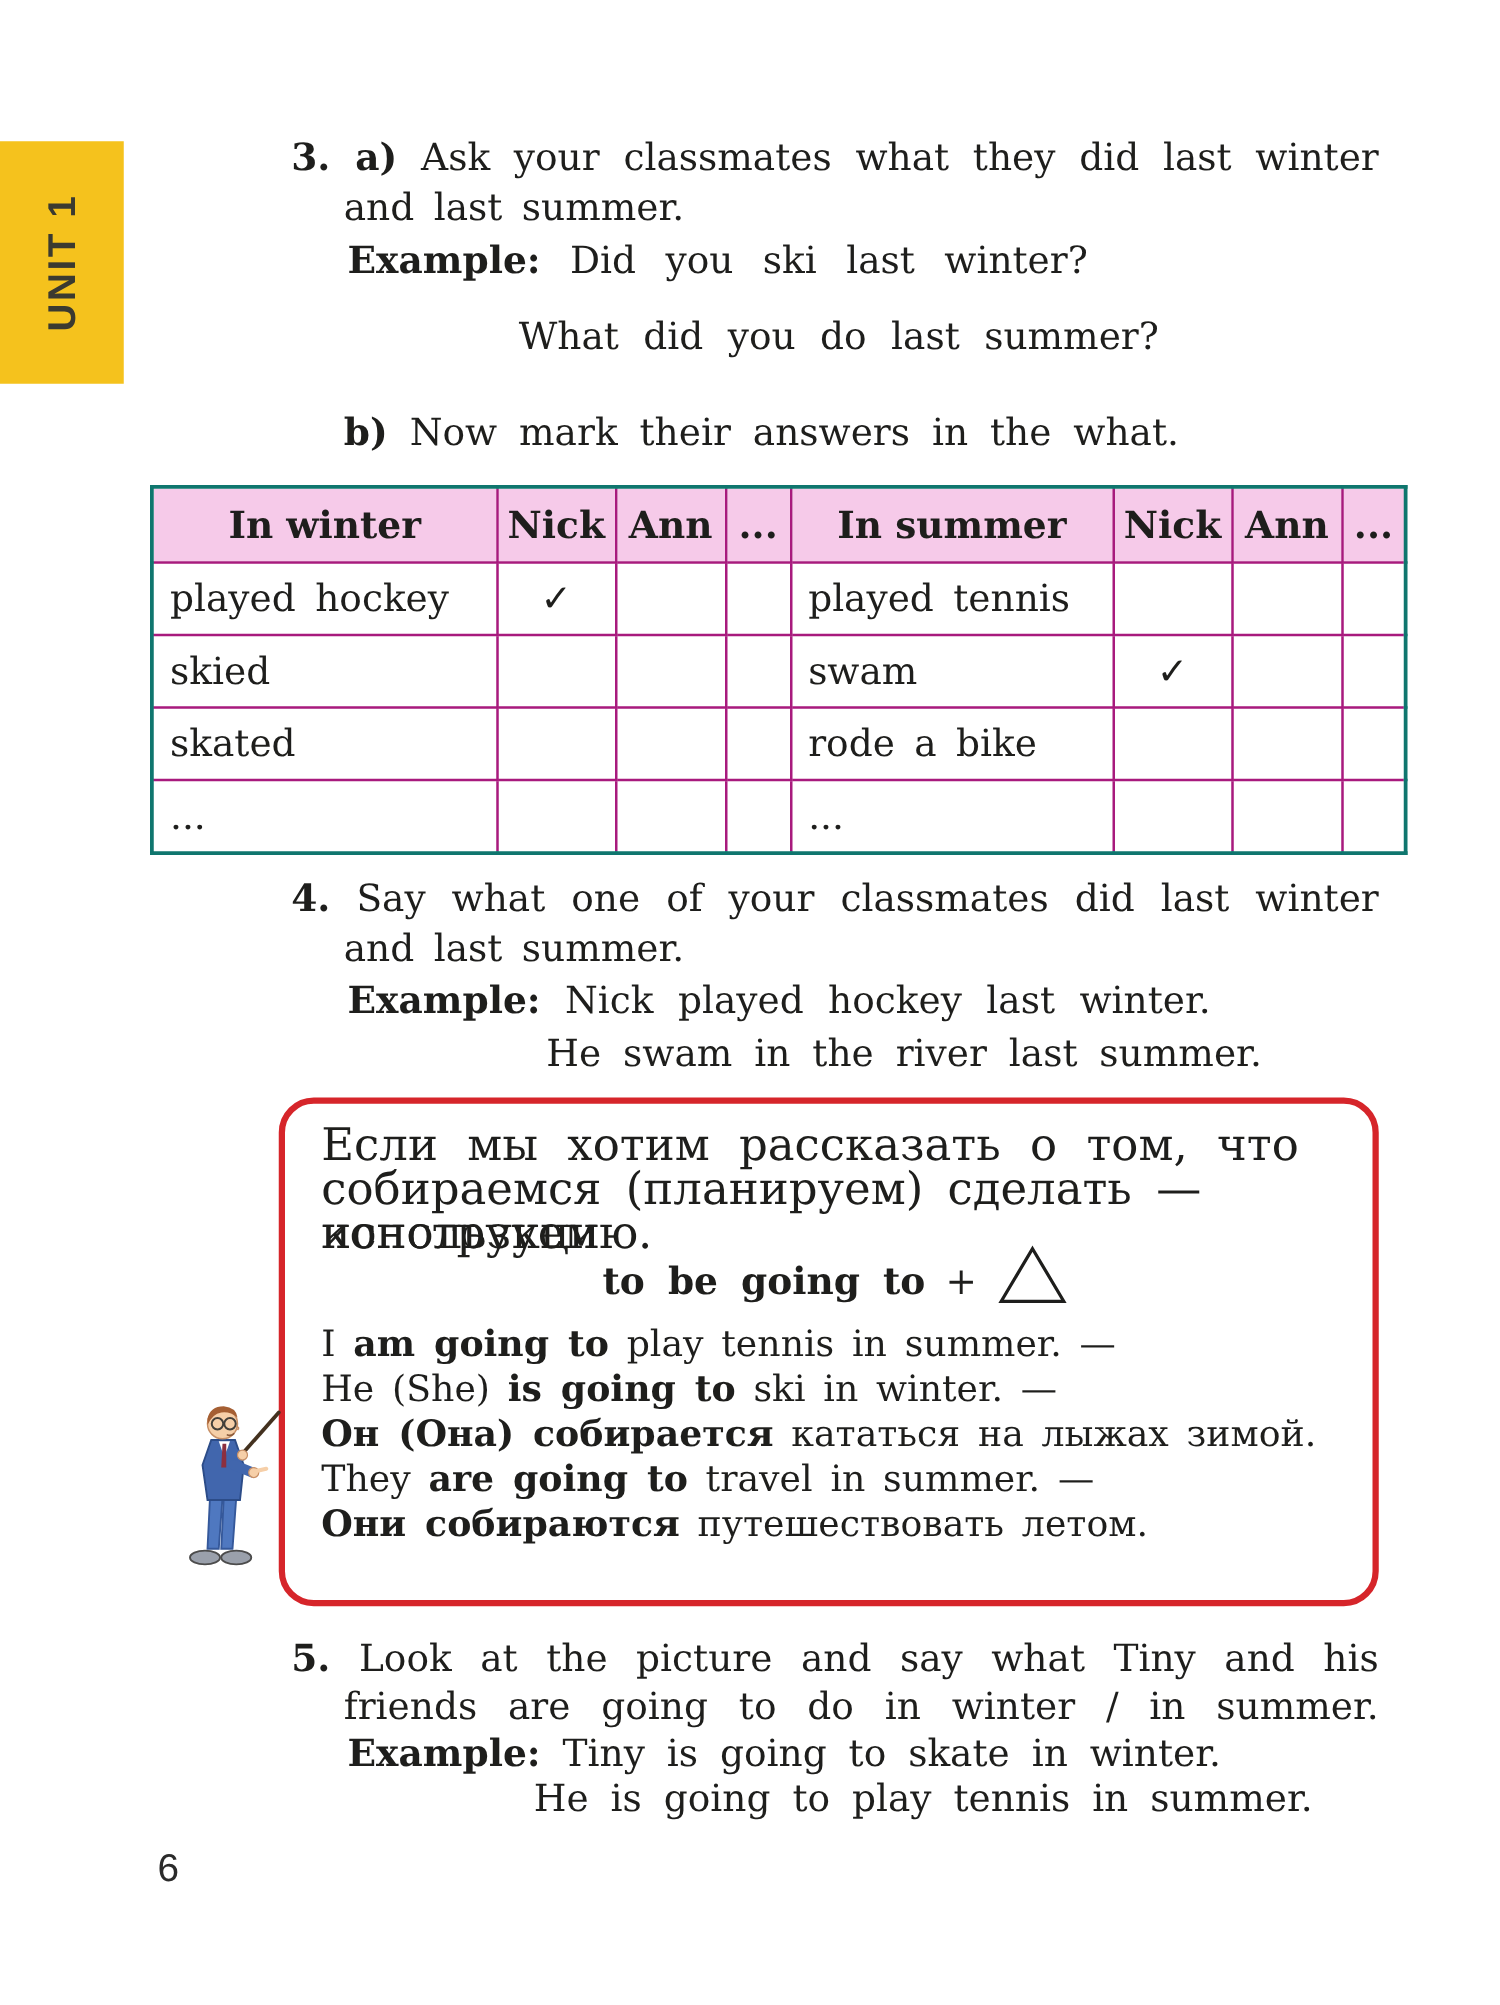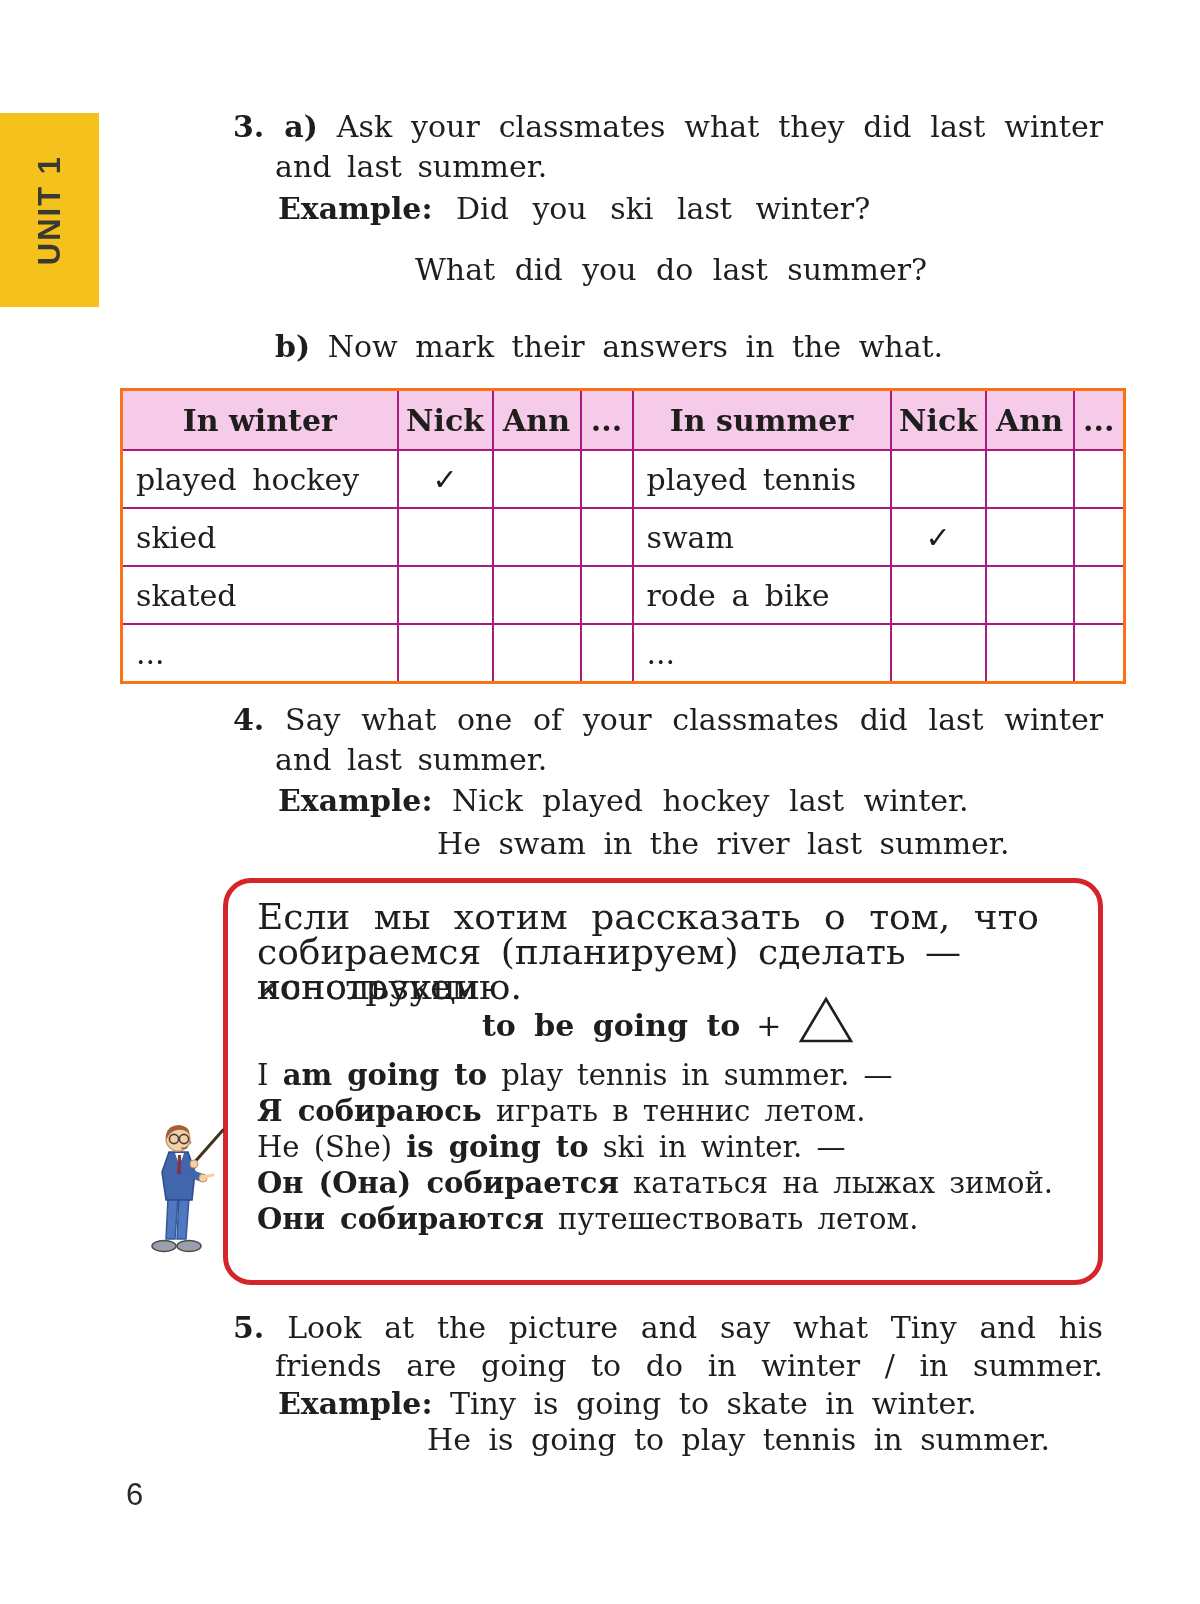--- a/index.html
+++ b/index.html
@@ -45,21 +45,21 @@
     border-collapse: collapse;
     width: 1003px;
     table-layout: fixed;
     background: #fff;
   }
   .marks-table th, .marks-table td {
     border: 2px solid #a81a7d;
     font-size: 30px;
     overflow: hidden;
   }
-  .marks-table { border: 3px solid #f97316; }
+  .marks-table { border: 3px solid #0f766e; }
   .marks-table thead th {
     background: #f6cae9;
     font-weight: bold;
     height: 56px;
     text-align: center;
   }
   .marks-table tbody td { height: 54px; }
   .cl { text-align: left; padding-left: 13px; word-spacing: 6px; }
   .cc { text-align: center; }
   .check { font-size: 33px; }
@@ -185,23 +185,23 @@
     <div class="formula">
       <span class="ftext">to be going to</span>
       <span class="plus">+</span>
       <svg width="58" height="50" viewBox="0 0 58 50">
         <polygon points="29,4 54,46 4,46" fill="#ffffff" stroke="#1e1e1c" stroke-width="2.6" stroke-linejoin="miter"></polygon>
       </svg>
     </div>
 
     <div class="box-examples">
       <div class="bline2"><span>I </span><span class="b">am going to</span><span> play tennis in summer. —</span></div>
-      <div class="bline2"><span class="b">Я собираюсь</span><span> играть в теннис летом.</span></div>
       <div class="bline2"><span>He (She) </span><span class="b">is going to</span><span> ski in winter. —</span></div>
       <div class="bline2"><span class="b">Он (Она) собирается</span><span> кататься на лыжах зимой.</span></div>
+      <div class="bline2"><span>They </span><span class="b">are going to</span><span> travel in summer. —</span></div>
       <div class="bline2"><span class="b">Они собираются</span><span> путешествовать летом.</span></div>
     </div>
   </div>
 
   <svg class="abs" style="left:141px; top:1120px;" width="92" height="145" viewBox="0 0 92 145">
 
     <line x1="52" y1="44" x2="82" y2="10" stroke="#4a3categ22" stroke-width="0"></line>
     <line x1="52" y1="44" x2="82" y2="10" stroke="#43311f" stroke-width="3" stroke-linecap="round"></line>
 
     <path d="M27 78 L37 78 L34 119 L25 119 Z" fill="#4f78c0" stroke="#35589a" stroke-width="1.5"></path>

